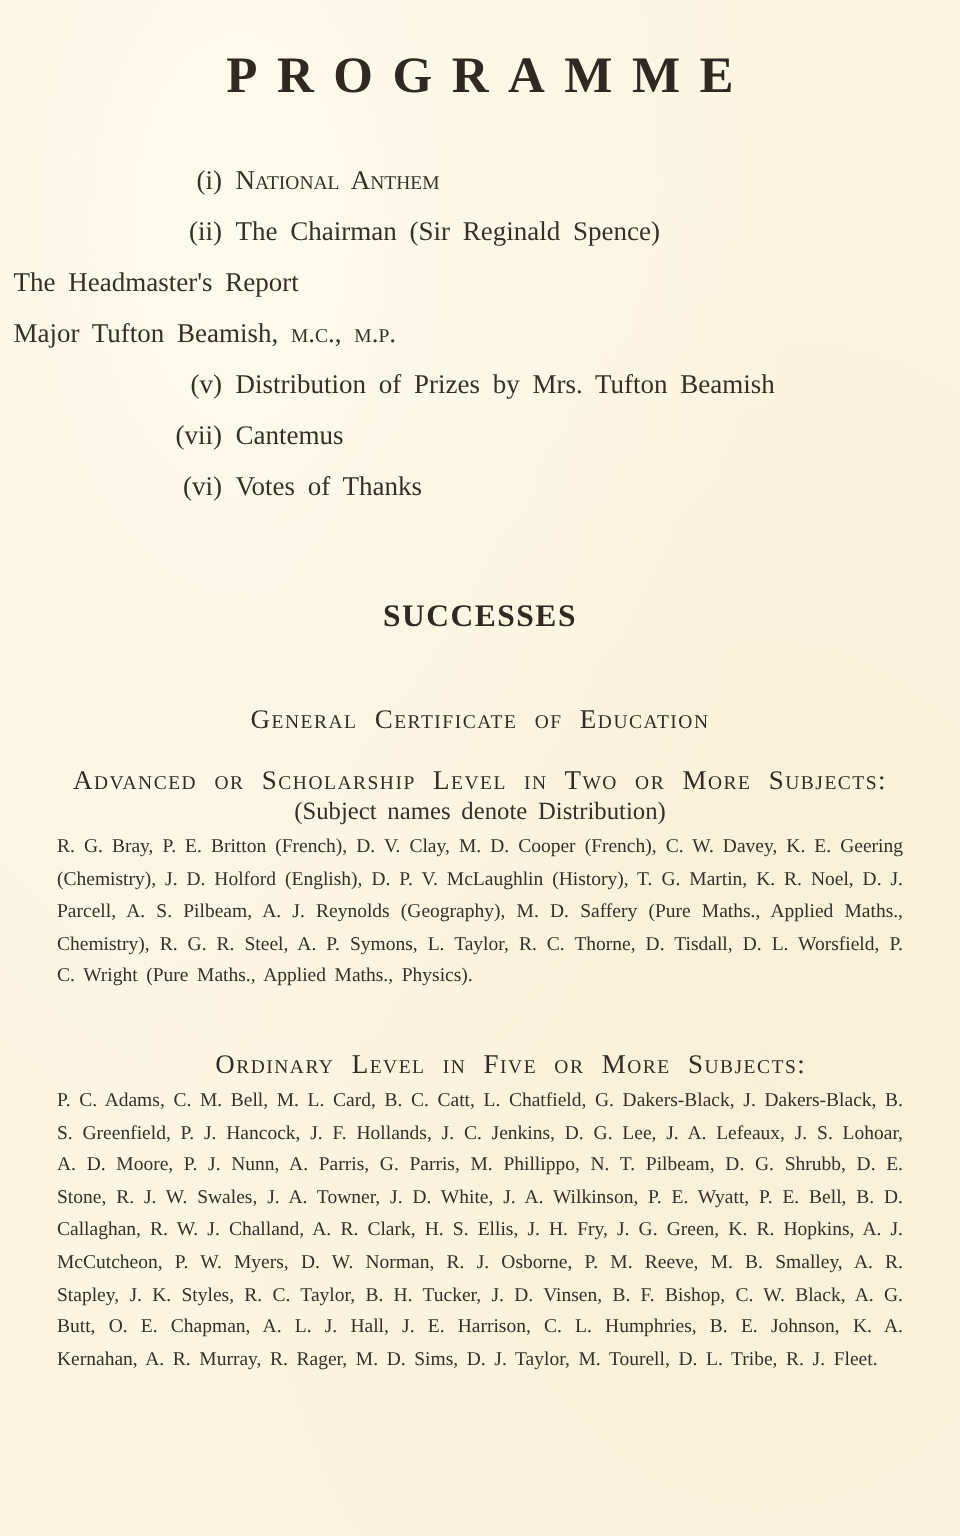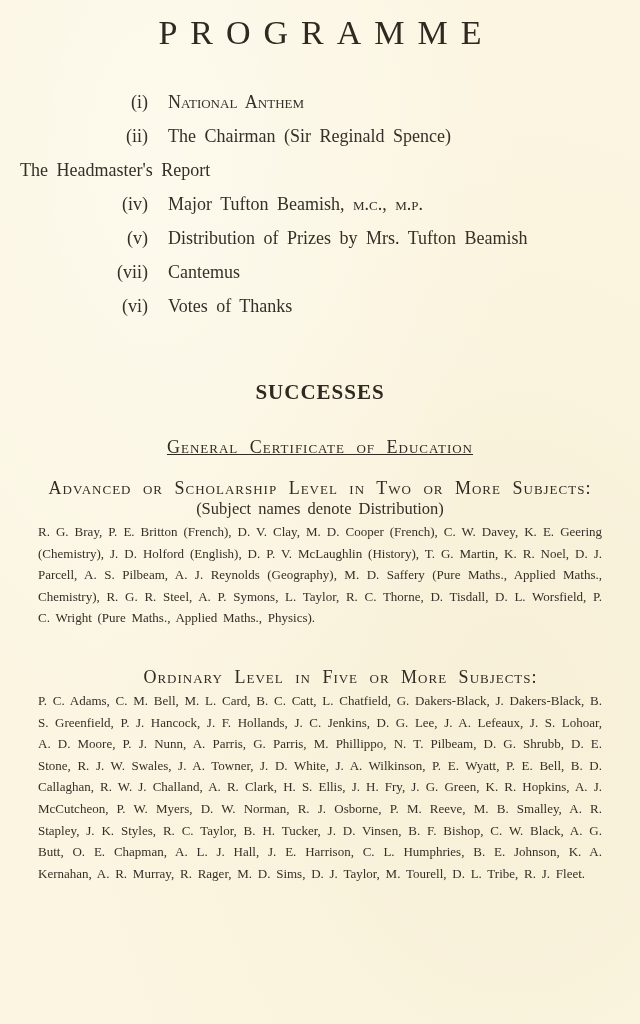--- a/index.html
+++ b/index.html
@@ -10,60 +10,60 @@
     background-color: #fbf5e1;
     background-image:
       radial-gradient(ellipse at 25% 15%, rgba(255,255,248,0.5), rgba(255,255,248,0) 55%),
       radial-gradient(ellipse at 80% 70%, rgba(244,234,205,0.5), rgba(244,234,205,0) 60%);
     color: #362f27;
     font-family: "Liberation Serif", "DejaVu Serif", serif;
     overflow: hidden;
     box-sizing: border-box;
   }
   .title {
-    padding-top: 14px;
+    padding-top: 32px;
     text-align: center;
     font-size: 34px;
     letter-spacing: 13px;
     text-indent: 13px;
     color: #2f2921;
-    font-weight: 400;
+    font-weight: 700;
   }
   .prog-list { margin-top: 40px; }
   .prog-row {
     display: flex;
     align-items: baseline;
     height: 34px;
     font-size: 18px;
     word-spacing: 4px;
   }
   .prog-num {
     width: 148px;
     text-align: right;
     flex: 0 0 148px;
   }
-  .prog-label { margin-left: 20px; }
+  .prog-label { margin-left: 9px; }
   .sc { font-variant: small-caps; }
   .heading-bold {
     margin-top: 50px;
     text-align: center;
     font-size: 21px;
     font-weight: bold;
     letter-spacing: 1px;
     color: #2f2921;
   }
   .heading-sc {
     text-align: center;
     font-size: 18px;
     font-variant: small-caps;
     letter-spacing: 1px;
     word-spacing: 6px;
     color: #322b23;
   }
-  .gce-heading { margin-top: 32px; text-decoration: underline; }
+  .gce-heading { margin-top: 46px; }
   .adv-heading { margin-top: 20px; }
   .note {
     text-align: center;
     font-size: 16.5px;
     word-spacing: 3px;
   }
   .names {
     margin: 2px 38px 0 38px;
     font-size: 13px;
     line-height: 21.6px;
@@ -90,21 +90,20 @@
     <div class="prog-row">
       <span class="prog-num">(ii)</span>
       <span class="prog-label">The Chairman (Sir Reginald Spence)</span>
     </div>
 
     <div class="prog-row">
       <span class="prog-label">The Headmaster's Report</span>
     </div>
 
     <div class="prog-row">
-      <span class="prog-num">(iv)</span>
       <span class="prog-label"><span>Major Tufton Beamish,</span> <span class="sc">m.c., m.p.</span></span>
     </div>
 
     <div class="prog-row">
       <span class="prog-num">(v)</span>
       <span class="prog-label">Distribution of Prizes by Mrs. Tufton Beamish</span>
     </div>
 
     <div class="prog-row">
       <span class="prog-num">(vii)</span>

